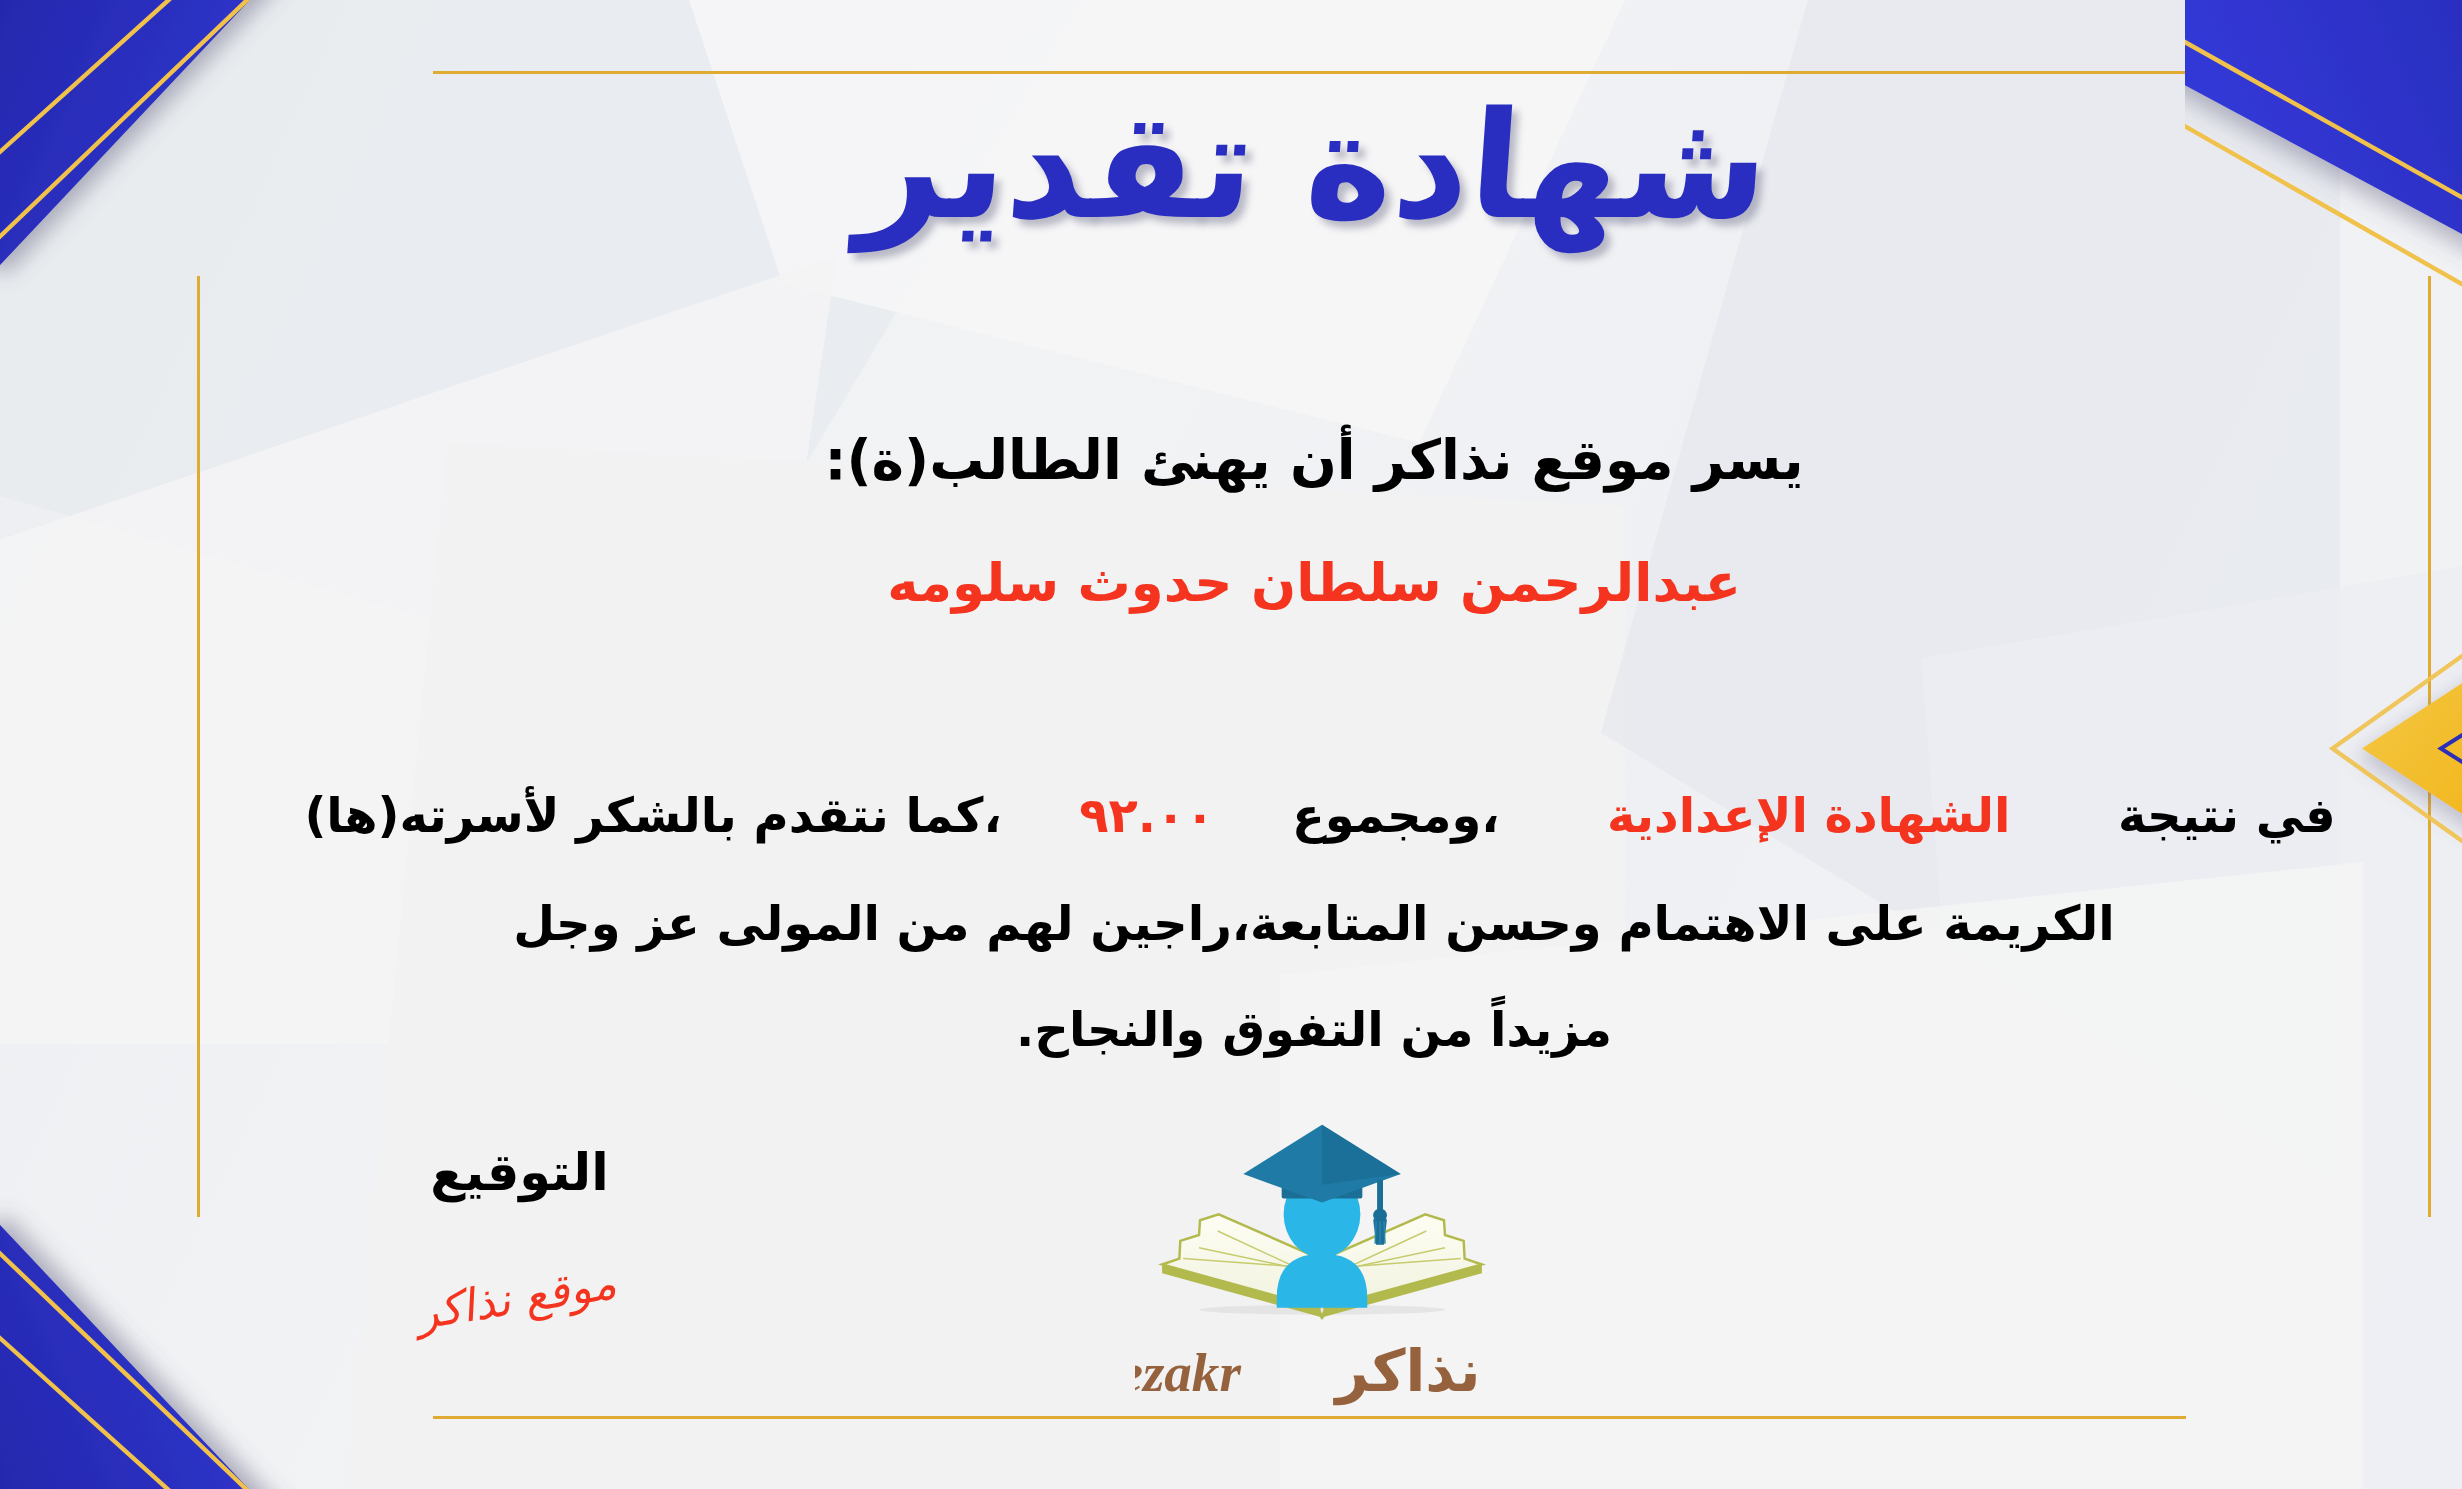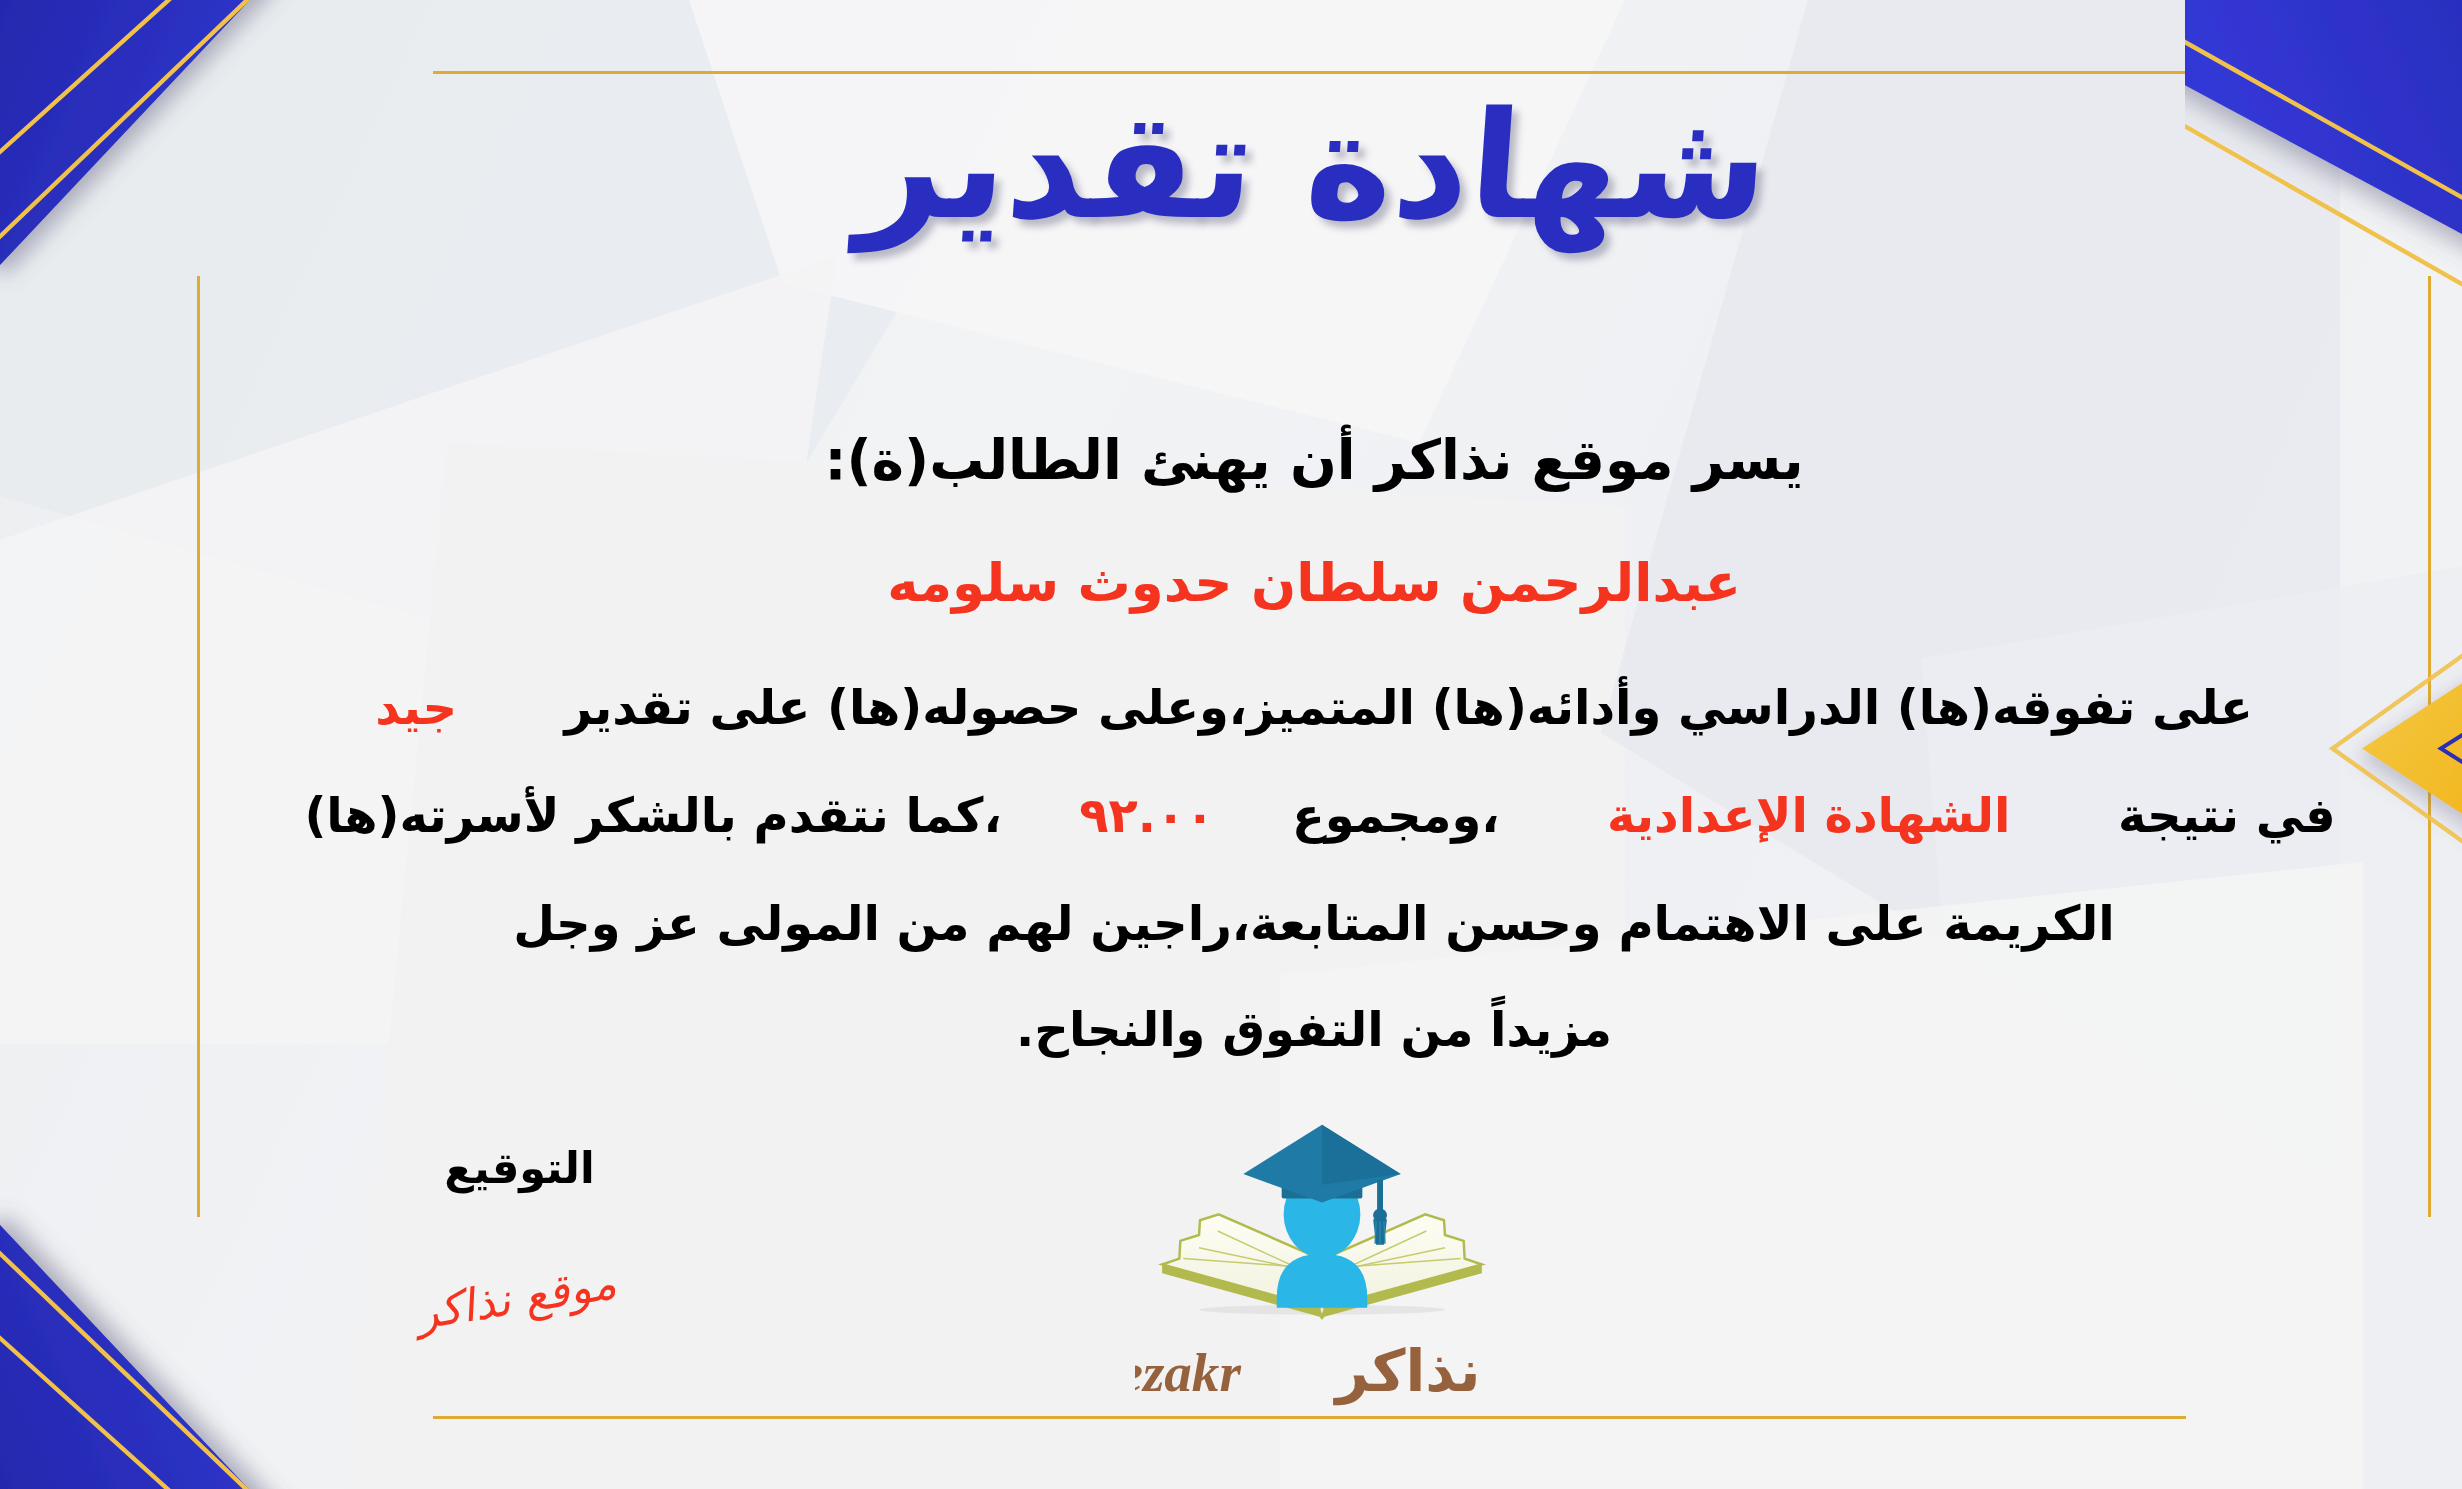--- a/index.html
+++ b/index.html
@@ -85,21 +85,21 @@
   .bl1 { top:679px; }
   .bl2 { top:787px;margin-left:12px; }
   .bl3 { top:895px; }
   .bl4 { top:1001px; }
   .red { color:#f4341f; }
   .gapL { display:inline-block; width:74px; }
   .gapS { display:inline-block; width:44px; }
 
   .sign-label {
     position:absolute; top:1143px; left:367px; width:305px;
-    font-size:43px; font-weight:700; color:#000; 
+    font-size:51px; font-weight:700; color:#000; 
   }
   .sign-mark {
     position:absolute; top:1271px; left:367px; width:305px;
     font-size:45px; color:#f4341f; text-align:center;
     font-family:"DejaVu Serif", serif;
     transform:rotate(-9deg) skewX(-12deg);
   }
 
   
   .logo { position:absolute; left:1135px; top:1111px; width:374px; height:305px; }
@@ -201,25 +201,20 @@
   </div>
 
   <div class="content">
 
     <div class="title">شهادة تقدير</div>
 
     <div class="intro">يسر موقع نذاكر أن يهنئ الطالب(ة):</div>
 
     <div class="student">عبدالرحمن سلطان حدوث سلومه</div>
 
-    <div class="body-line bl1">
-      <span>على تفوقه(ها) الدراسي وأدائه(ها) المتميز،وعلى حصوله(ها) على تقدير</span>
-      <span class="gapL"></span>
-      <span class="red">جيد</span>
-    </div>
 
     <div class="body-line bl2">
       <span>في نتيجة</span>
       <span class="gapL"></span>
       <span class="red">الشهادة الإعدادية</span>
       <span class="gapL"></span>
       <span>،ومجموع</span>
       <span class="gapS"></span>
       <span class="red">٩٢.٠٠</span>
       <span class="gapS"></span>

